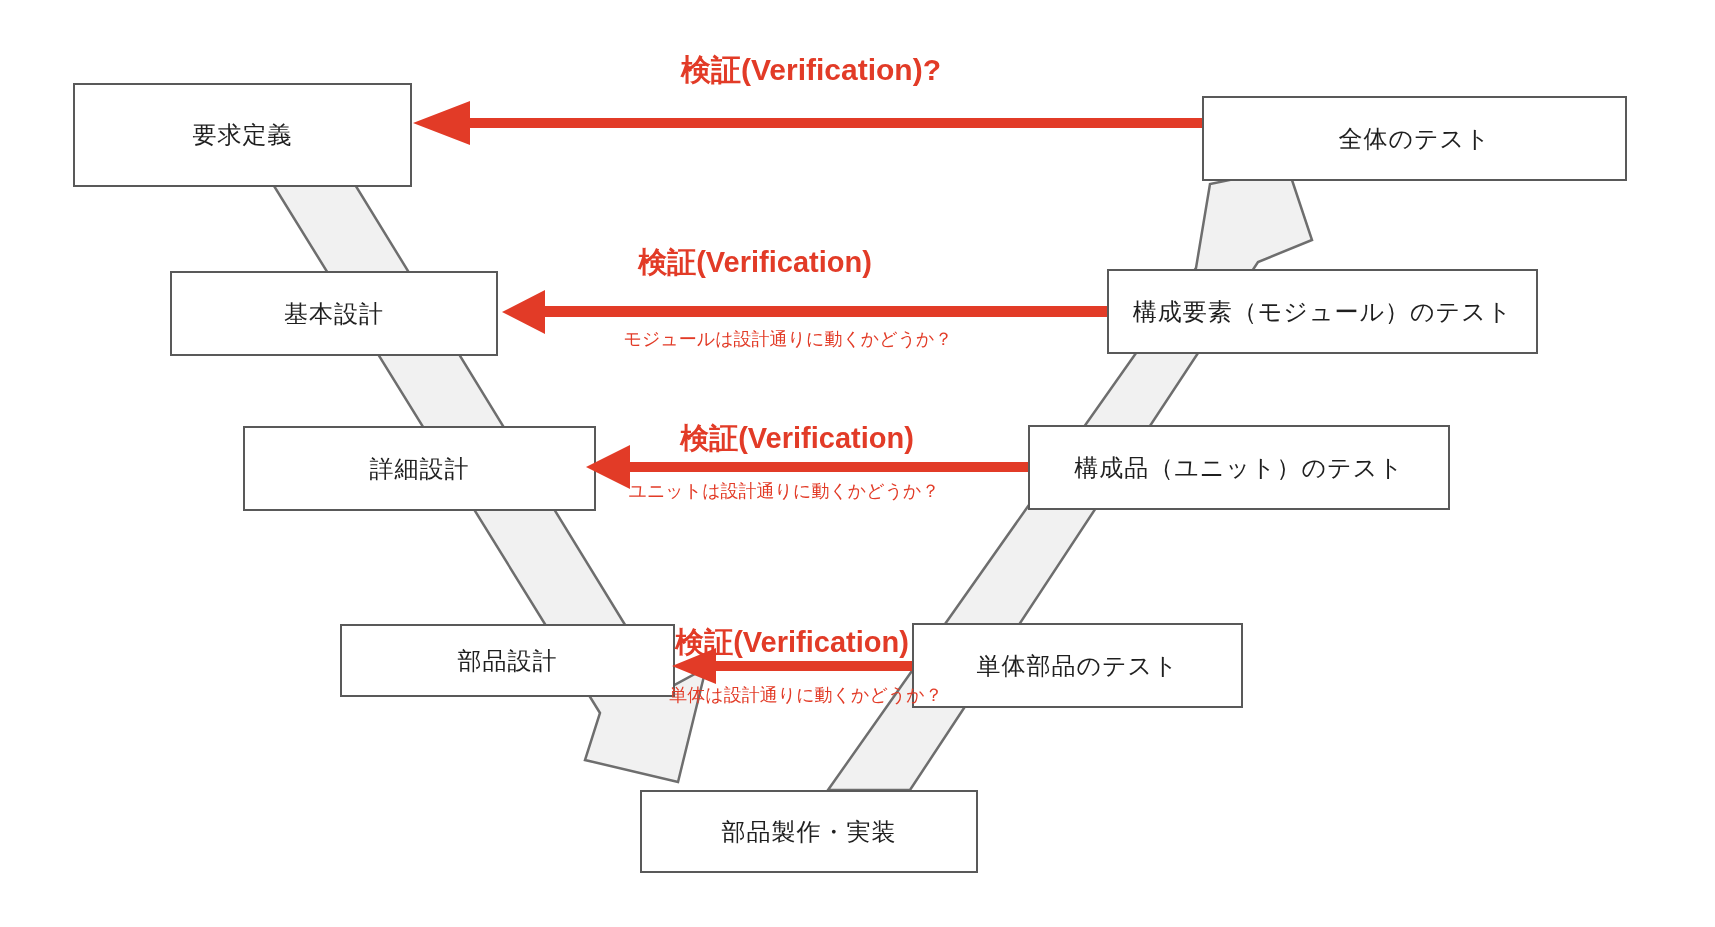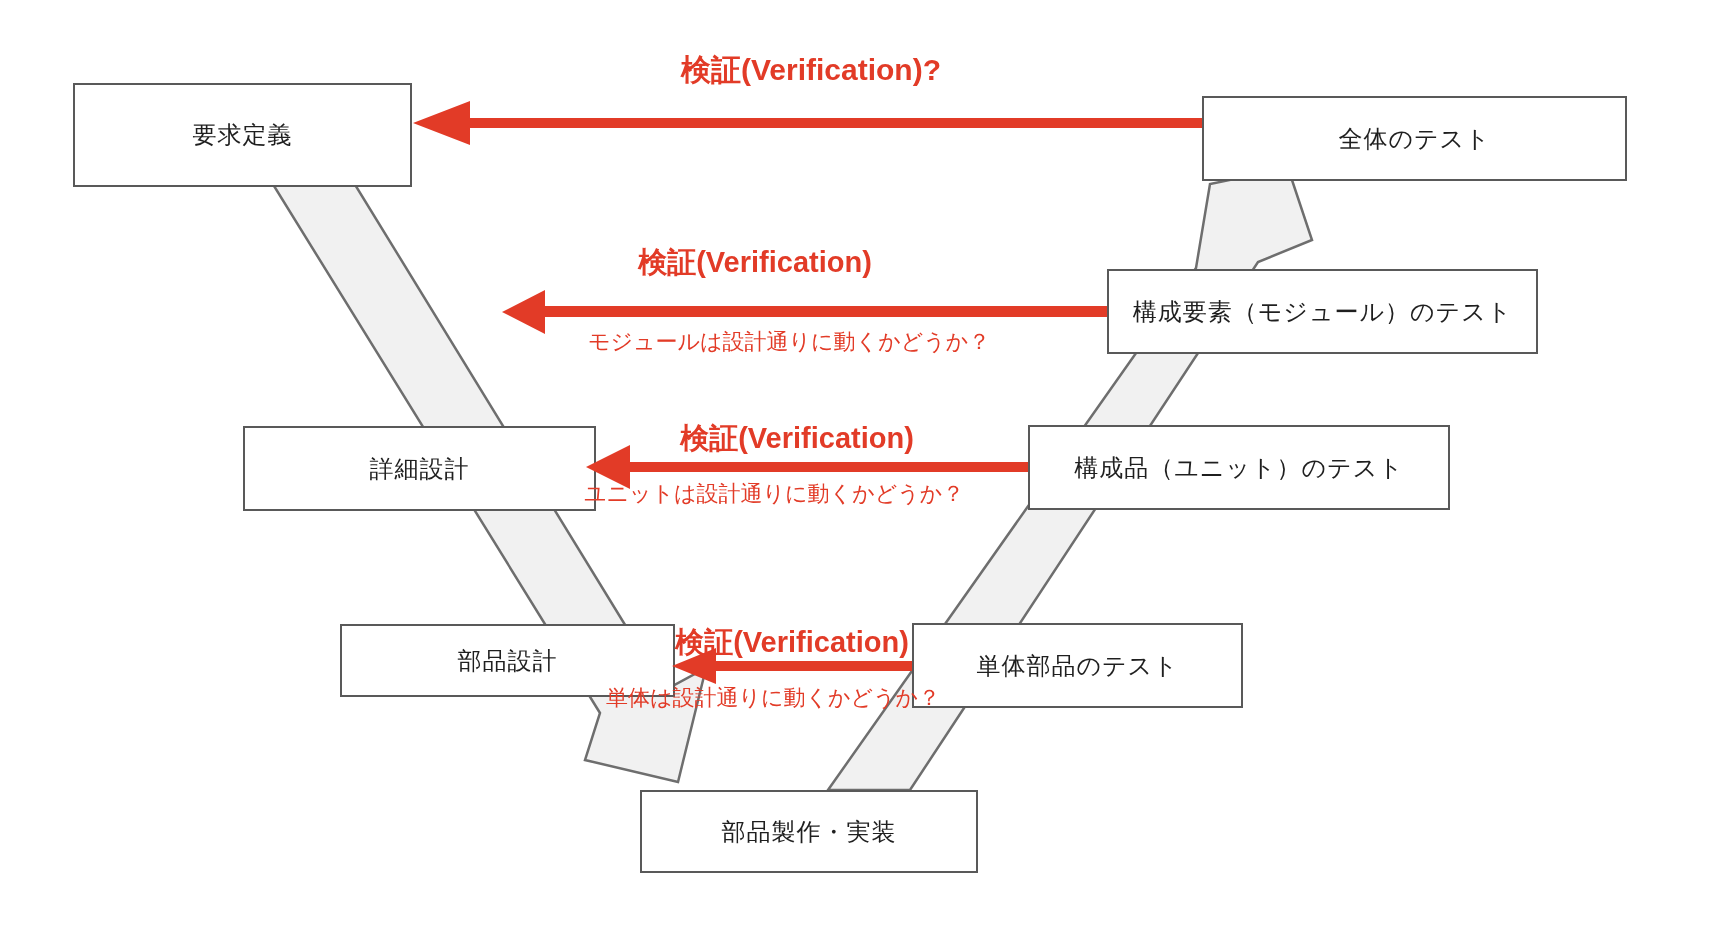--- a/index.html
+++ b/index.html
@@ -69,40 +69,41 @@
     white-space: nowrap;
   }
   .vlabel-1 { left: 611px; top: 50px; font-size: 30px; }
   .vlabel-2 { left: 555px; top: 243px; }
   .vlabel-3 { left: 597px; top: 419px; }
   .vlabel-4 { left: 592px; top: 623px; }
   .vsub {
     position: absolute;
     z-index: 3;
     width: 400px;
-    text-align: left;
-    font-size: 22px;
+    text-align: center;
+    font-size: 18px;
     color: var(--arrow-red, #E23B27);
     white-space: nowrap;
   }
   .vsub-2 { left: 588px; top: 327px; }
   .vsub-3 { left: 584px; top: 479px; }
   .vsub-4 { left: 606px; top: 683px; }
 </style>
 </head>
 <body>
 
 <div class="stage">
 
   <svg class="layer layer-bands" viewBox="0 0 1715 927">
     <polygon class="band" points="253,152 335,152 665,690 706,668 678,782 585,760 600,713"></polygon>
     <polygon class="band" points="828,790 1196,268 1210,184 1288,168 1312,240 1258,262 910,790"></polygon>
   </svg>
 
   <div class="node box-l1">要求定義</div>
+  <div class="node box-l2">基本設計</div>
   <div class="node box-l3">詳細設計</div>
   <div class="node box-l4">部品設計</div>
   <div class="node box-bottom">部品製作・実装</div>
   <div class="node box-r4">単体部品のテスト</div>
   <div class="node box-r3">構成品（ユニット）のテスト</div>
   <div class="node box-r2">構成要素（モジュール）のテスト</div>
   <div class="node box-r1">全体のテスト</div>
 
   <svg class="layer layer-red" viewBox="0 0 1715 927">
     <polygon class="red-arrow" points="413,123 470,101 470,118 1202,118 1202,128 470,128 470,145"></polygon>

